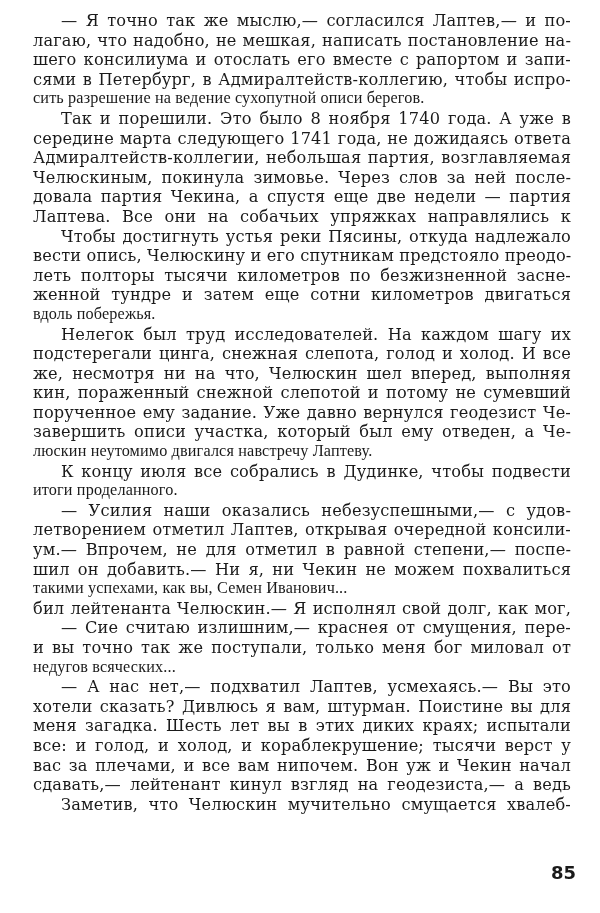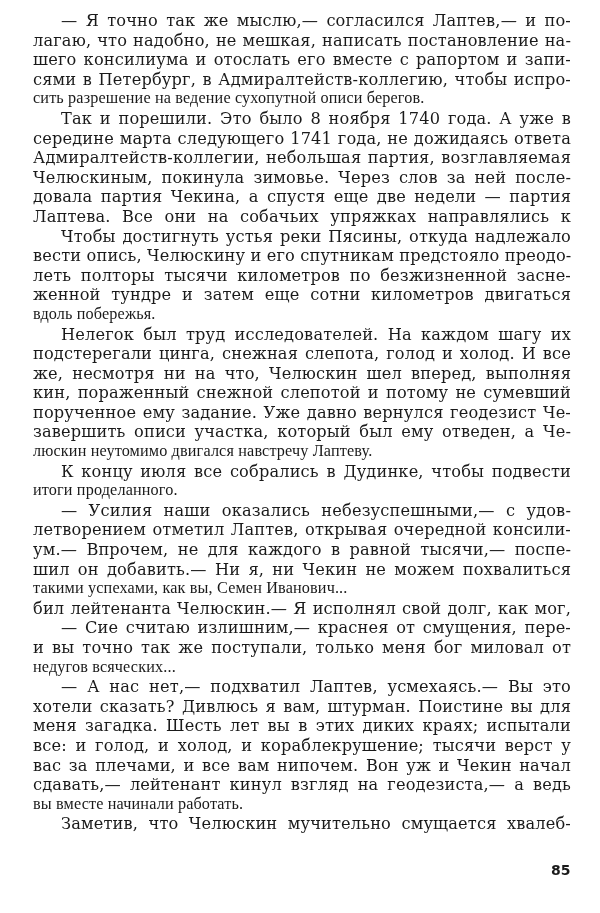--- a/index.html
+++ b/index.html
@@ -23,21 +23,21 @@
     height: 19.6px;
   }
   .line.last { text-align-last: left; font-family: Liberation Serif, serif; }
   .line.indent { padding-left: 28px; }
   .page-number {
     position: absolute;
     left: 551px;
     top: 862px;
     font-family: "DejaVu Sans", "Liberation Sans", sans-serif;
     font-weight: bold;
-    font-size: 14px;
+    font-size: 18px;
     color: #1a1a1a;
   }
 </style>
 </head>
 <body>
 
 <div class="page" id="page-body">
     <div>
       <span class="line indent">— Я точно так же мыслю,— согласился Лаптев,— и по-</span>
       <span class="line">лагаю, что надобно, не мешкая, написать постановление на-</span>
@@ -69,36 +69,35 @@
       <span class="line">завершить описи участка, который был ему отведен, а Че-</span>
       <span class="line last">люскин неутомимо двигался навстречу Лаптеву.</span>
     </div>
     <div>
       <span class="line indent">К концу июля все собрались в Дудинке, чтобы подвести</span>
       <span class="line last">итоги проделанного.</span>
     </div>
     <div>
       <span class="line indent">— Усилия наши оказались небезуспешными,— с удов-</span>
       <span class="line">летворением отметил Лаптев, открывая очередной консили-</span>
-      <span class="line">ум.— Впрочем, не для каждого в равной тысячи,— поспе-</span>
+      <span class="line">ум.— Впрочем, не для отметил в равной степени,— поспе-</span>
       <span class="line">шил он добавить.— Ни я, ни Чекин не можем похвалиться</span>
       <span class="line last">такими успехами, как вы, Семен Иванович...</span>
     </div>
     <div>
       <span class="line">бил лейтенанта Челюскин.— Я исполнял свой долг, как мог,</span>
       <span class="line indent">— Сие считаю излишним,— краснея от смущения, пере-</span>
       <span class="line">и вы точно так же поступали, только меня бог миловал от</span>
       <span class="line last">недугов всяческих...</span>
     </div>
     <div>
       <span class="line indent">— А нас нет,— подхватил Лаптев, усмехаясь.— Вы это</span>
       <span class="line">хотели сказать? Дивлюсь я вам, штурман. Поистине вы для</span>
       <span class="line">меня загадка. Шесть лет вы в этих диких краях; испытали</span>
       <span class="line">все: и голод, и холод, и кораблекрушение; тысячи верст у</span>
       <span class="line">вас за плечами, и все вам нипочем. Вон уж и Чекин начал</span>
       <span class="line">сдавать,— лейтенант кинул взгляд на геодезиста,— а ведь</span>
-      <span class="line last">вы вместе начинали работать.</span>
     </div>
     <div>
       <span class="line indent">Заметив, что Челюскин мучительно смущается хвалеб-</span>
     </div>
   </div>
 <div class="page-number">85</div>
 
 </body></html>

